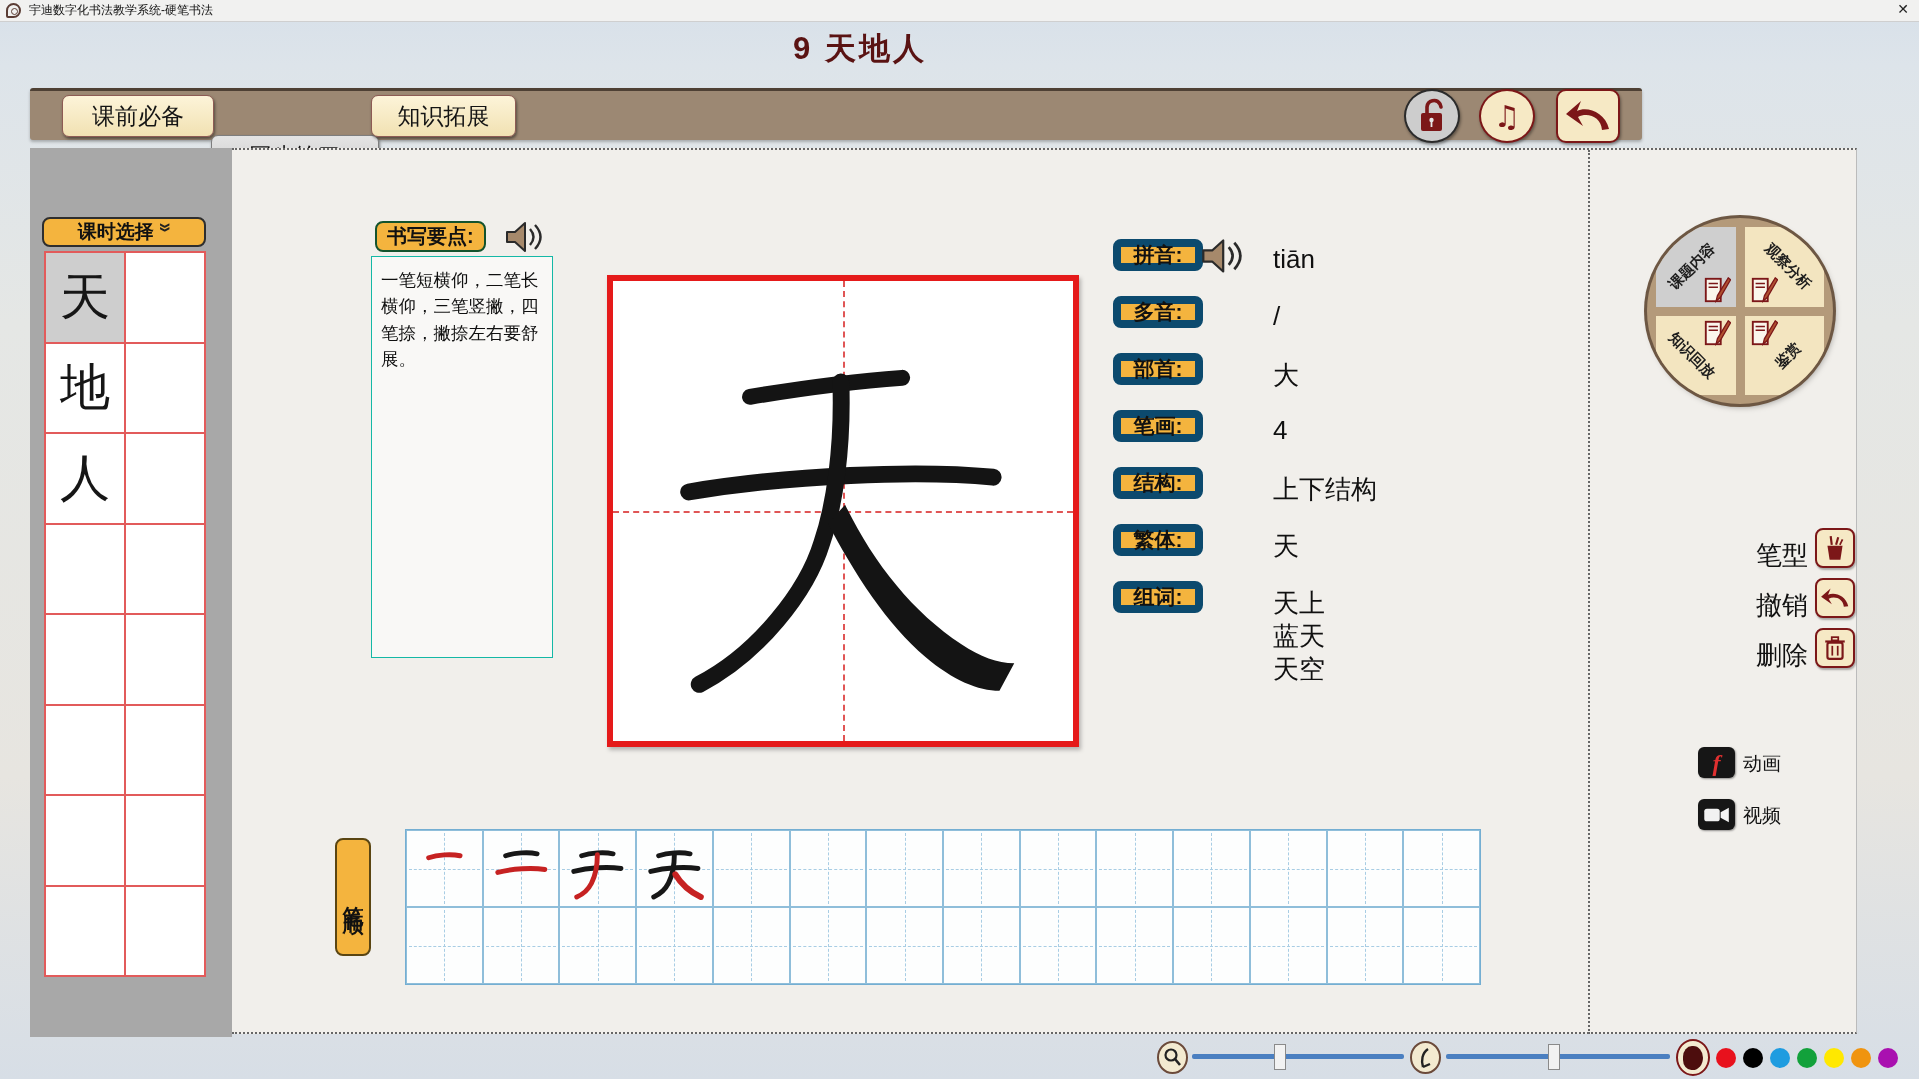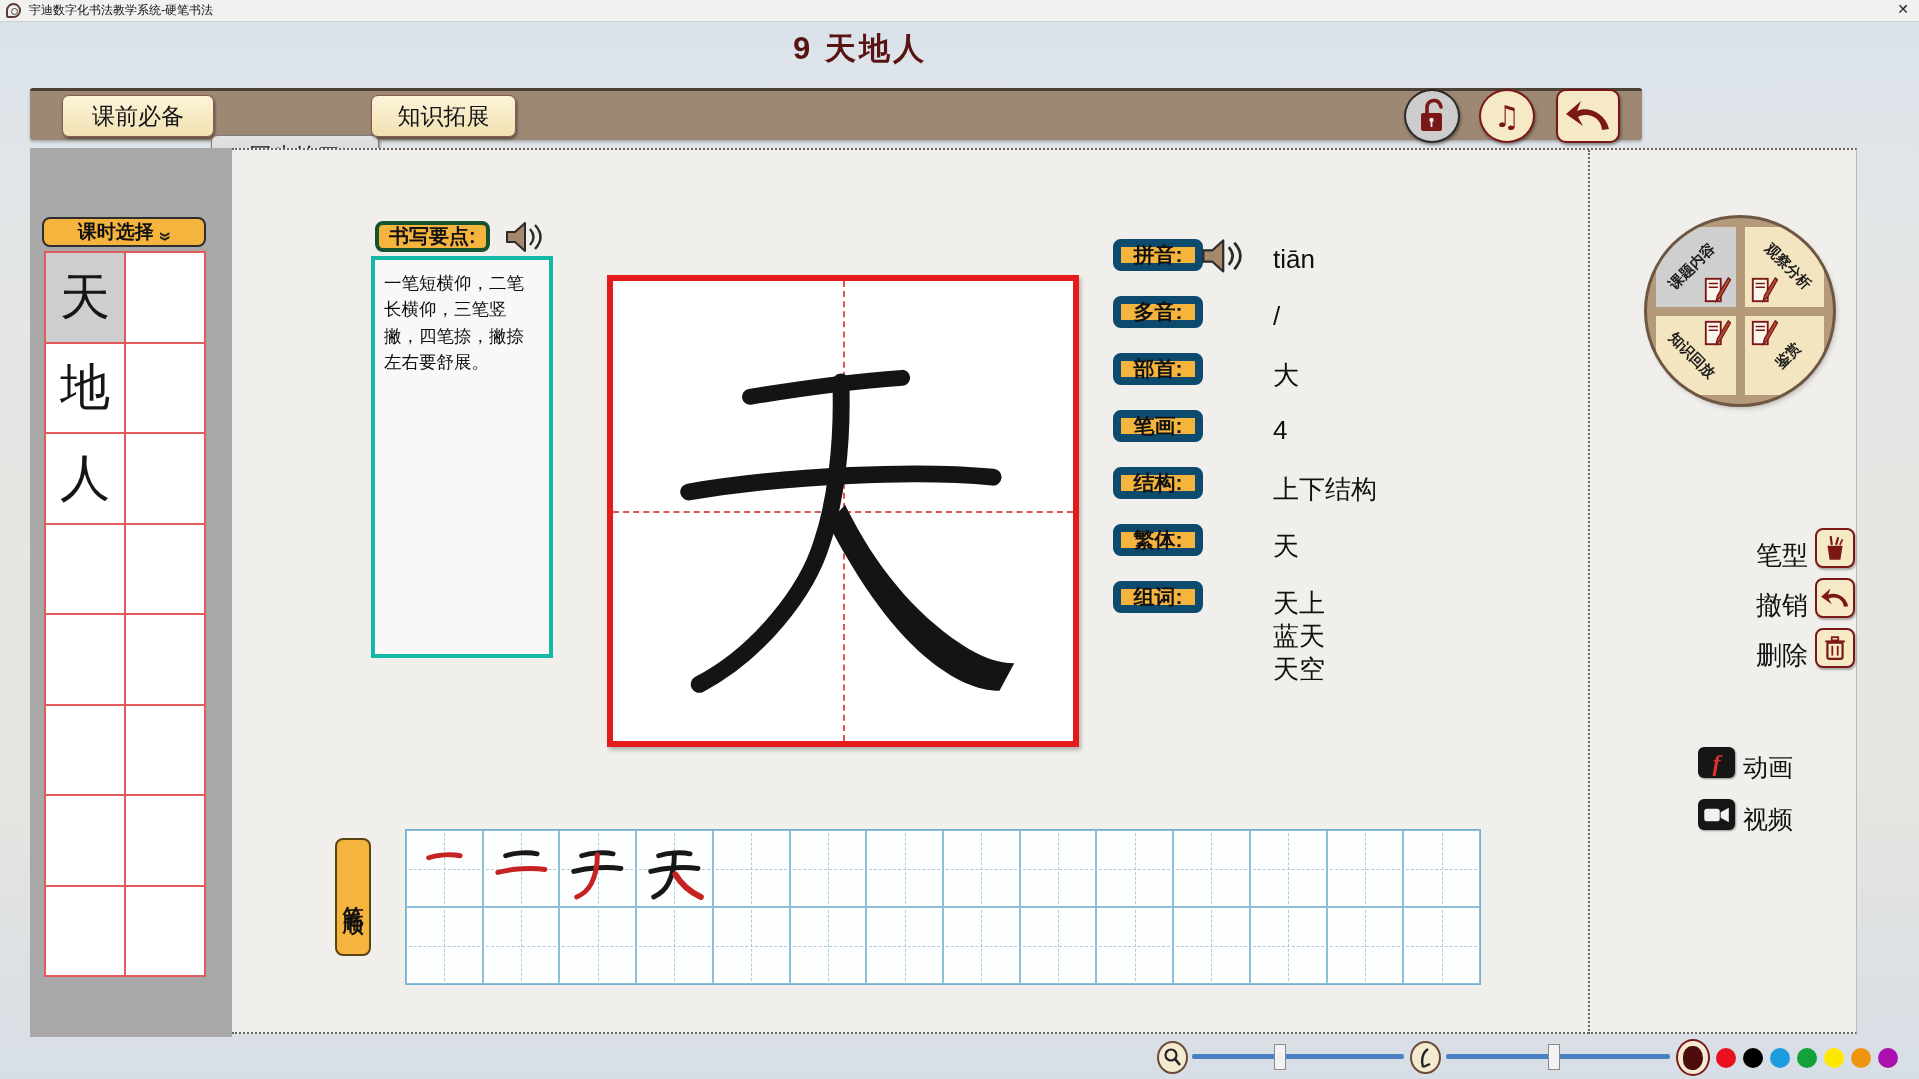--- a/index.html
+++ b/index.html
@@ -33,39 +33,39 @@
   .lock-btn{left:1404px;background:#cdcdcd;border:2px solid #2b2b2b;}
   .music-btn{left:1479px;background:#f6e9c5;border:2px solid #7c1718;font-size:30px;font-weight:bold;color:#7c1718;
     font-family:"DejaVu Sans",sans-serif;}
   .return-btn{position:absolute;left:1556px;top:89px;width:64px;height:54px;border-radius:10px;
     background:#f6e9c5;border:2px solid #7c1718;display:flex;align-items:center;justify-content:center;
     cursor:pointer;box-shadow:1px 2px 3px rgba(0,0,0,.4);}
 
   
   .sidebar{position:absolute;left:30px;top:148px;width:202px;height:889px;background:#a8a8a8;}
   .course-header{position:absolute;left:42px;top:217px;width:164px;height:30px;background:#f4b43e;
-    border:2px solid #2e2e2e;border-radius:8px;display:flex;align-items:flex-end;justify-content:center;gap:7px;
+    border:2px solid #2e2e2e;border-radius:8px;display:flex;align-items:flex-start;justify-content:center;gap:7px;
     font-size:19px;font-weight:bold;color:#111;cursor:pointer;}
   .chev{display:inline-block;transform:rotate(90deg) scaleY(1.4);font-size:17px;line-height:1;color:#222;}
   .char-grid{position:absolute;left:44px;top:251px;width:162px;height:726px;background:#fff;
     display:grid;grid-template-columns:repeat(2,1fr);grid-template-rows:repeat(8,1fr);border:1px solid #e25b5b;}
   .cg-cell{border:1px solid #e25b5b;display:flex;align-items:center;justify-content:center;
     font-size:50px;color:#161616;font-family:"DejaVu Serif","Liberation Serif",serif;background:#fff;cursor:pointer;}
   .cg-cell.sel{background:#cecece;}
 
   
   .main-panel{position:absolute;left:232px;top:148px;width:1625px;height:886px;background:#f1efeb;
     border-top:2px dotted #666;border-bottom:2px dotted #666;border-right:1px solid #bbb;}
   .divider{position:absolute;left:1588px;top:150px;height:884px;border-left:2px dotted #666;}
 
   .tips-label{position:absolute;left:375px;top:221px;height:31px;padding:0 10px;background:#f4b43e;
-    border:4px solid #14532d;border-radius:8px;display:flex;align-items:center;
+    border:2px solid #14532d;border-radius:8px;display:flex;align-items:center;
     font-size:20px;font-weight:bold;color:#111;}
   .tips-speaker{position:absolute;left:504px;top:220px;width:38px;height:34px;cursor:pointer;}
-  .tips-box{position:absolute;left:371px;top:256px;width:182px;height:402px;border:4px solid #14b8a6;
+  .tips-box{position:absolute;left:371px;top:256px;width:182px;height:402px;border:1px solid #14b8a6;
     background:rgba(255,255,255,.55);padding:10px 9px;font-size:17.5px;line-height:1.5;color:#101010;}
 
   .char-box{position:absolute;left:607px;top:275px;width:472px;height:472px;background:#fff;
     border:6px solid #e51a1a;box-shadow:2px 3px 4px rgba(0,0,0,.25);}
   .char-box .vline{position:absolute;left:50%;top:0;bottom:0;border-left:2px dashed #e05555;z-index:1;}
   .char-box .hline{position:absolute;top:50%;left:0;right:0;border-top:2px dashed #e05555;z-index:1;}
   .char-box svg{position:absolute;left:8px;top:8px;width:444px;height:444px;z-index:2;}
 
   .info-label{position:absolute;left:1113px;width:90px;height:32px;background:#f4b43e;
     border:8px solid #0c4a6e;border-radius:8px;display:flex;align-items:center;justify-content:center;
@@ -90,21 +90,21 @@
 
   
   .tool-label{position:absolute;left:1756px;width:52px;text-align:right;font-size:26px;color:#111;}
   .tool-btn{position:absolute;left:1815px;width:40px;height:40px;background:#f6e9c5;border:2px solid #7c1718;
     border-radius:8px;display:flex;align-items:center;justify-content:center;cursor:pointer;
     box-shadow:1px 2px 2px rgba(0,0,0,.3);}
   .media-btn{position:absolute;left:1698px;width:37px;height:31px;background:#161616;border-radius:6px;
     display:flex;align-items:center;justify-content:center;cursor:pointer;box-shadow:1px 1px 2px rgba(0,0,0,.4);}
   .flash-f{font-family:"Liberation Serif","DejaVu Serif",serif;font-style:italic;font-weight:bold;
     font-size:24px;color:#e03030;line-height:1;}
-  .media-label{position:absolute;left:1743px;font-size:25px;color:#111;}
+  .media-label{position:absolute;left:1743px;font-size:19px;color:#111;}
 
   
   .stroke-tab{position:absolute;left:335px;top:838px;width:36px;height:118px;background:#f4b43e;
     border:2px solid #5a4512;border-radius:8px;display:flex;align-items:center;justify-content:center;
     writing-mode:vertical-rl;text-orientation:upright;font-size:21px;font-weight:bold;color:#111;
     letter-spacing:8px;cursor:pointer;}
   .stroke-grid{position:absolute;left:405px;top:829px;width:1076px;height:156px;background:#fdfefe;
     display:grid;grid-template-columns:repeat(14,1fr);grid-template-rows:repeat(2,1fr);border:1px solid #74aed2;}
   .sg-cell{position:relative;border:1px solid #8fbeda;}
   .sg-cell::before{content:"";position:absolute;left:2px;right:2px;top:50%;border-top:1px dashed #a8cde4;}

